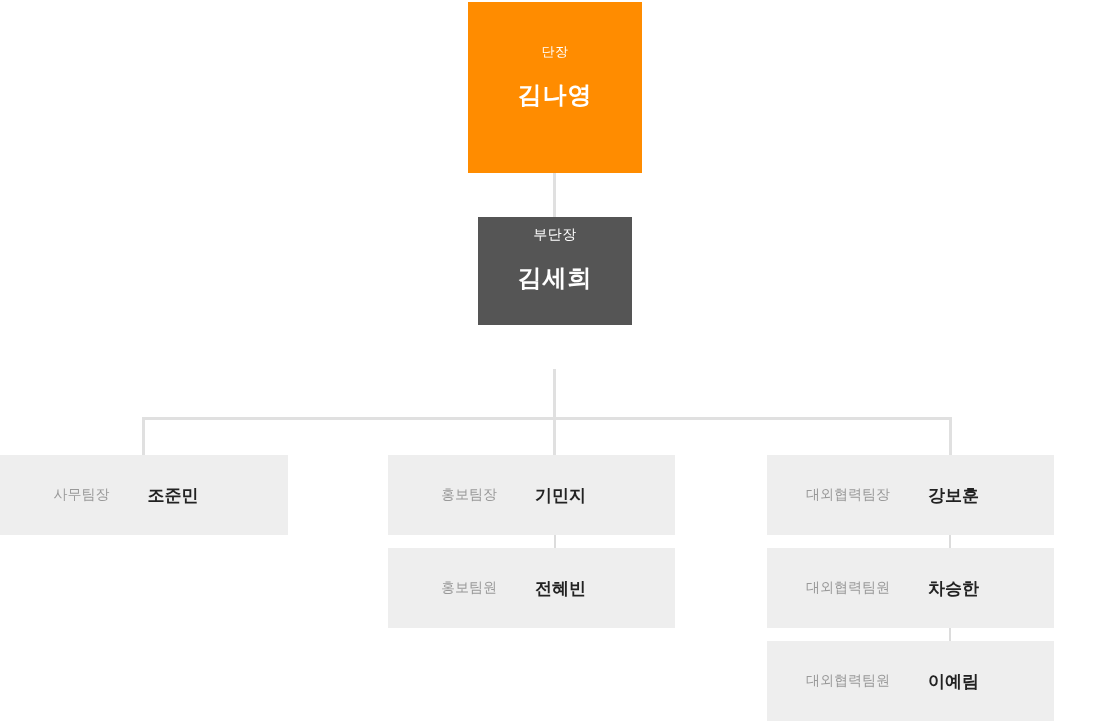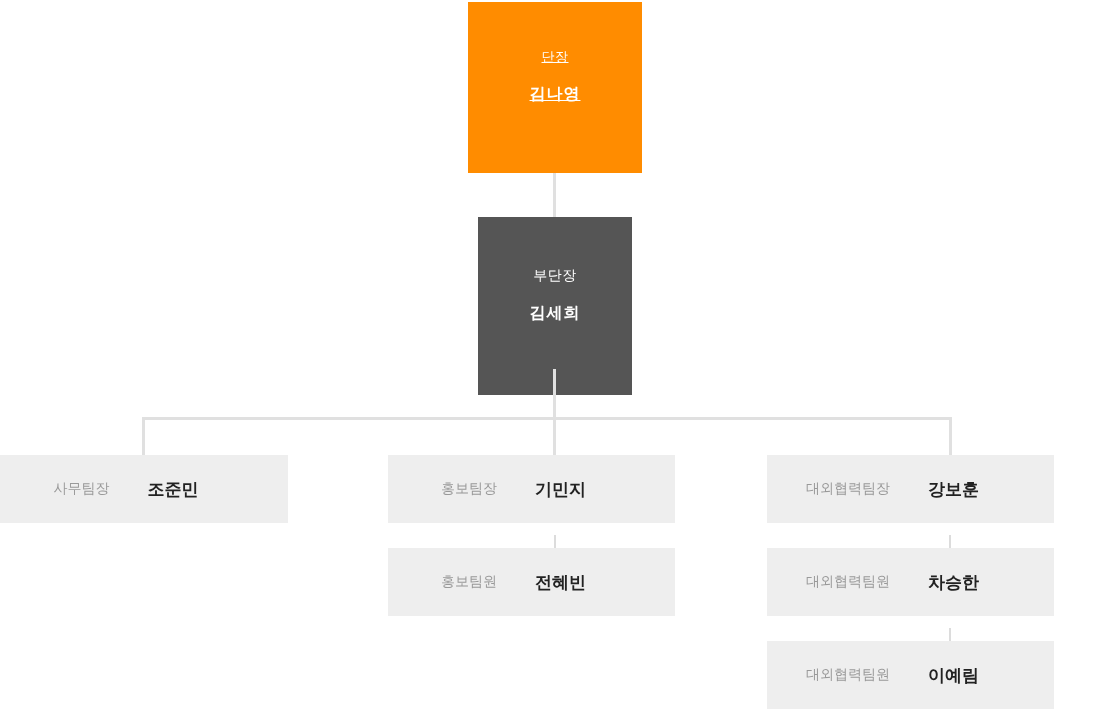--- a/index.html
+++ b/index.html
@@ -30,41 +30,40 @@
     display: flex;
     flex-direction: column;
     align-items: center;
     justify-content: center;
     gap: 18px;
     padding-bottom: 22px;
     color: #ffffff;
     text-align: center;
   }
   .big-node .role { font-size: 13px; letter-spacing: 0.5px; }
-  .big-node .name { font-size: 16px; font-weight: bold; letter-spacing: 1px; text-align: right; }
+  .big-node .name { font-size: 24px; font-weight: bold; letter-spacing: 1px; text-align: right; }
 
   .node-director {
     left: 468px; top: 2px; width: 174px; height: 171px;
     background: var(--accent_orange);
-    text-decoration: underline;
   }
   .node-deputy {
-    left: 478px; top: 217px; width: 154px; height: 178px;
+    left: 478px; top: 217px; width: 154px; height: 108px;
     background: var(--dark_gray);
   }
   .node-deputy .role { font-size: 14px; }
 
   
   .line { position: absolute; background: var(--line); }
   .line.soft { background: var(--line_soft); }
 
   
   .member {
     position: absolute;
-    height: 68px;
+    height: 80px;
     background: var(--node_bg);
     display: flex;
     flex-direction: row;
     align-items: center;
     justify-content: center;
     gap: 38px;
     padding-right: 36px;
   }
   .member .role { font-size: 14px; color: var(--role_text); white-space: nowrap; }
   .member .name { font-size: 17px; font-weight: bold; color: var(--name_text); white-space: nowrap; }

